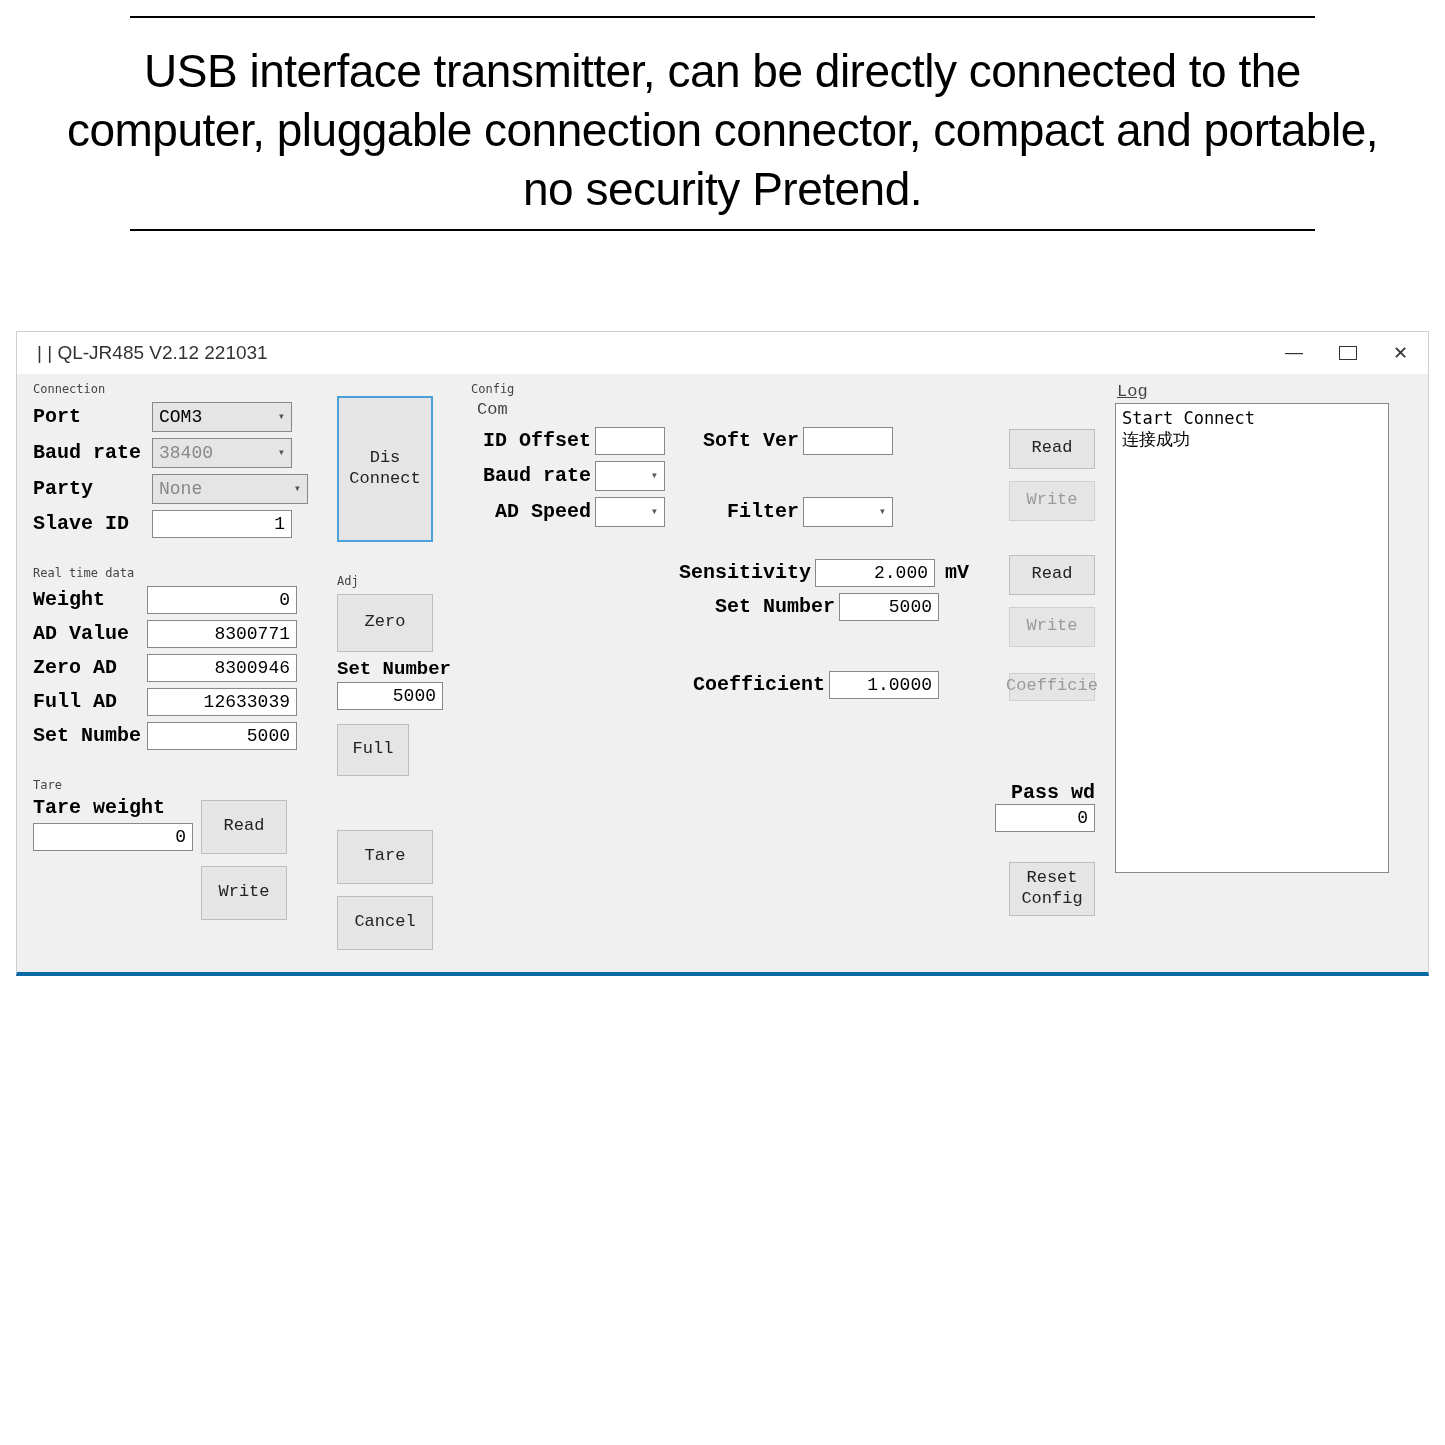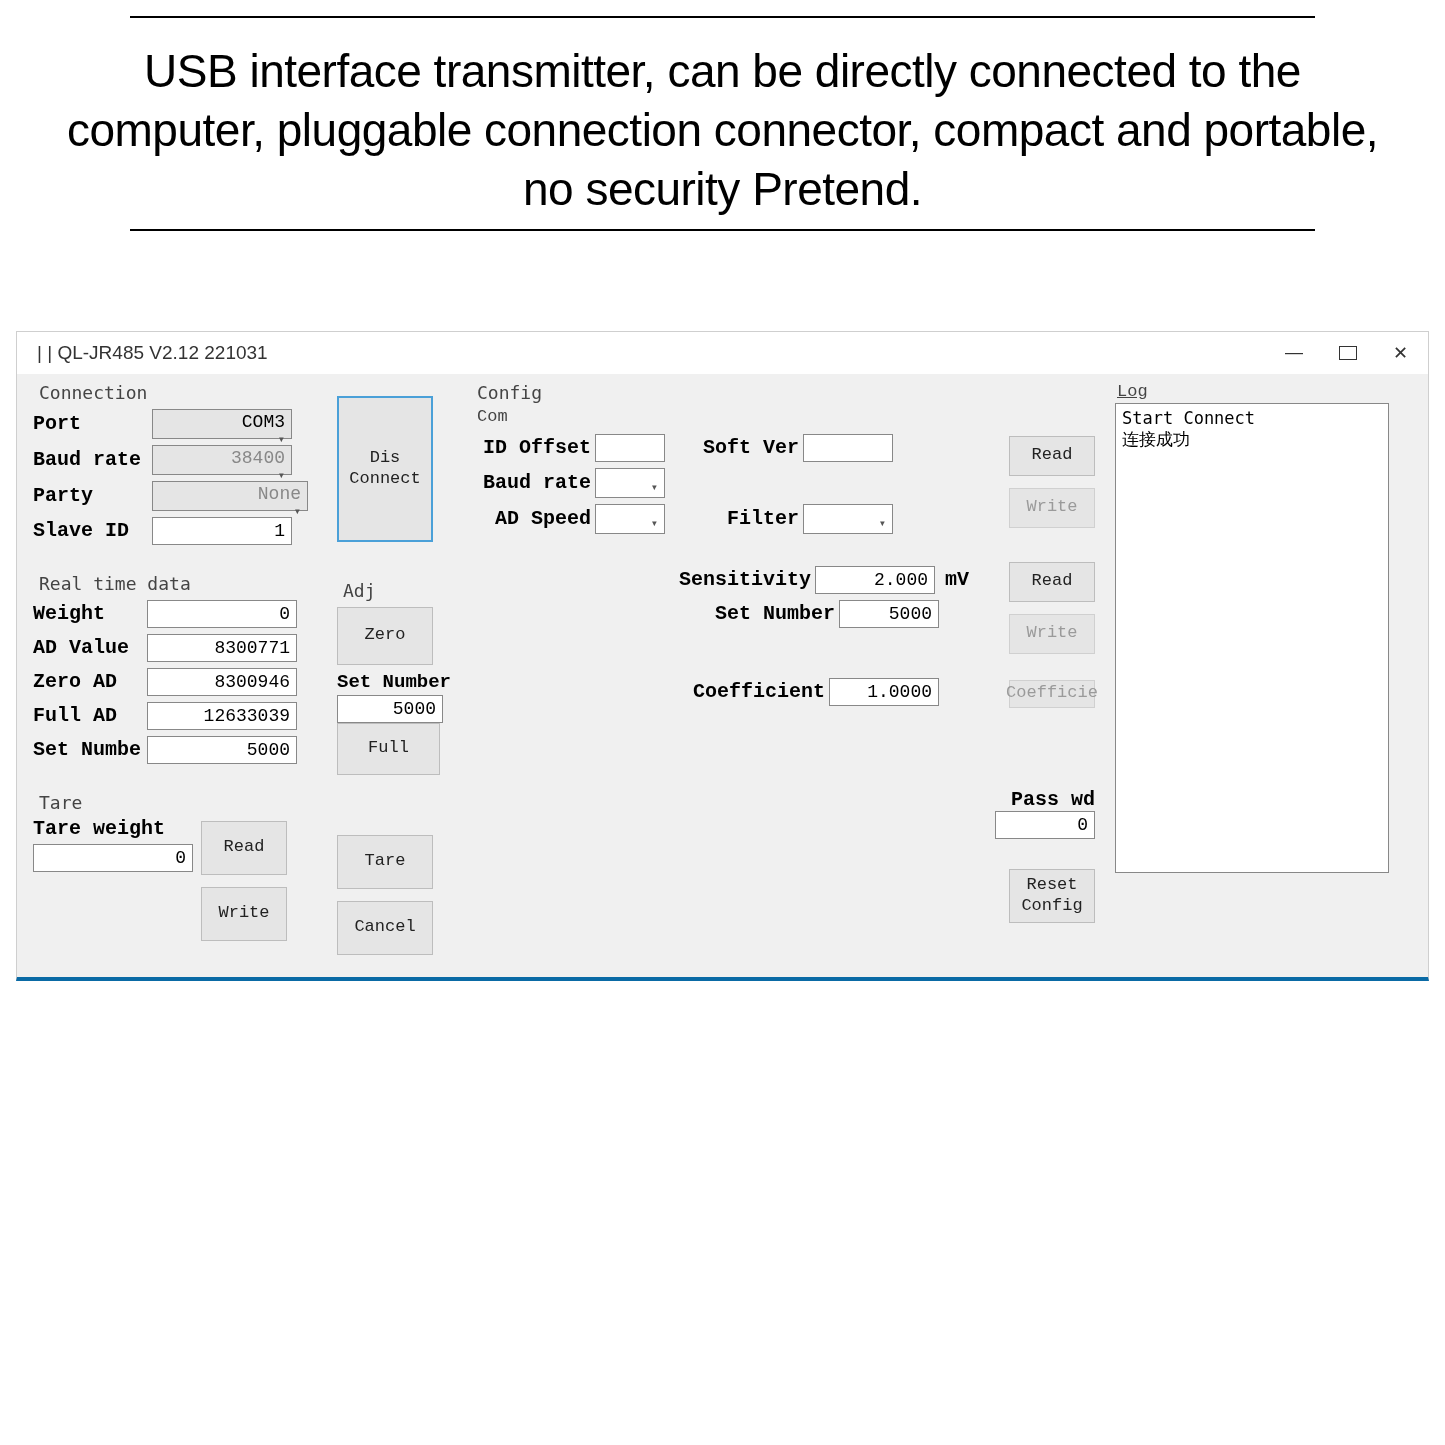--- a/index.html
+++ b/index.html
@@ -59,23 +59,23 @@
     padding: 2px 8px 12px 8px;
     background: #f0f0f0;
     font-family: "SimSun", "NSimSun", "Courier New", monospace;
   }
 
   .panel, .subpanel {
     background: #f0f0f0;
     padding: 4px 8px 10px 8px;
   }
   .grouptitle {
-    font-size: 18px;
+    font-size: 12px;
     color: #444;
-    margin: 2px 0 4px 6px;
+    margin: 2px 0 4px 0;
     font-family: "SimSun", monospace;
   }
   .subtitle {
     font-size: 17px;
     color: #444;
     margin: 2px 0 2px 6px;
   }
 
   .row { display:flex; align-items:center; margin:6px 0; gap:4px; }
   .lbl {
@@ -94,24 +94,23 @@
     padding:2px 6px;
     height:28px;
     text-align:right;
     color:#000;
   }
   input.textin[readonly]{ background:#fff; }
   .selbox {
     background:#e5e5e5;
     text-align:left;
     position:relative;
-    display:flex; align-items:flex-end; justify-content:space-between;
+    display:flex; align-items:center; justify-content:space-between;
     cursor:default;
     height:30px;
-    flex-direction:column;
   }
   .selbox .chev {
     font-size:12px; color:#555;
   }
   .btn {
     background:#e5e5e5;
     border:1px solid #bdbdbd;
     font-family:"SimSun","Courier New",monospace;
     font-size:17px;
     color:#222;
@@ -121,21 +120,21 @@
     justify-content:center;
     text-align:center;
     line-height:1.2;
     padding:2px;
   }
   .btn.disabled { color:#9a9a9a; border-color:#d0d0d0; }
   .btn.primary { border:2px solid #4aa0d8; }
 
   
   .col1 { display:flex; flex-direction:column; gap:6px; }
-  .col2 { display:flex; flex-direction:column; gap:22px; }
+  .col2 { display:flex; flex-direction:column; gap:16px; }
   .col3 { display:flex; flex-direction:column; gap:6px; }
   .col4 { display:flex; flex-direction:column; }
 
   
   .logbox {
     background:#fff;
     border:1px solid #888;
     height: 470px;
     font-size:17px;
     font-family:"SimSun",monospace;
@@ -239,21 +238,21 @@
         <div class="panel" style="padding-top:20px">
           <div class="btn primary" style="width:96px;height:146px; white-space:pre-line">Dis
 Connect</div>
         </div>
 
         <div class="panel">
           <div class="grouptitle">Adj</div>
           <div class="btn" style="width:96px;height:58px;margin:6px 0">Zero</div>
           <div class="lbl" style="font-size:19px">Set Number</div>
           <input class="textin" style="width: 106px; margin-top: 2px;" value="5000">
-          <div class="btn" style="width:103px;height:52px;">Full</div>
+          <div class="btn" style="width:72px;height:52px;margin-top:14px">Full</div>
         </div>
 
         <div class="panel" style="padding-top:28px">
           <div class="btn" style="width:96px;height:54px;margin-bottom:12px">Tare</div>
           <div class="btn" style="width:96px;height:54px">Cancel</div>
         </div>
       </div>
 
       <div class="col3">
 

